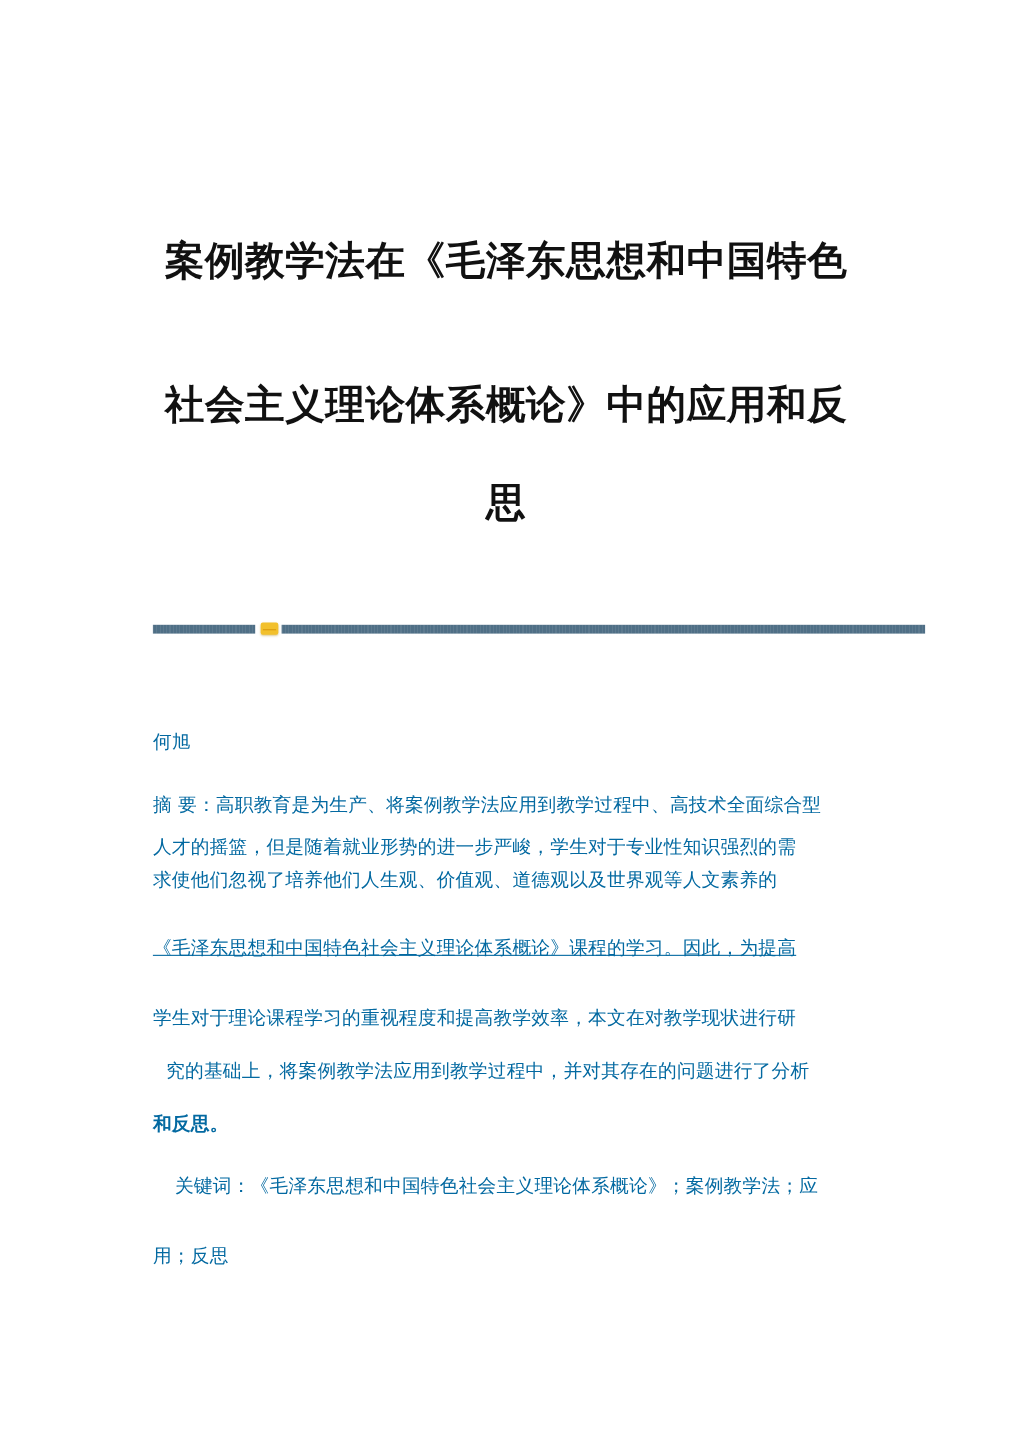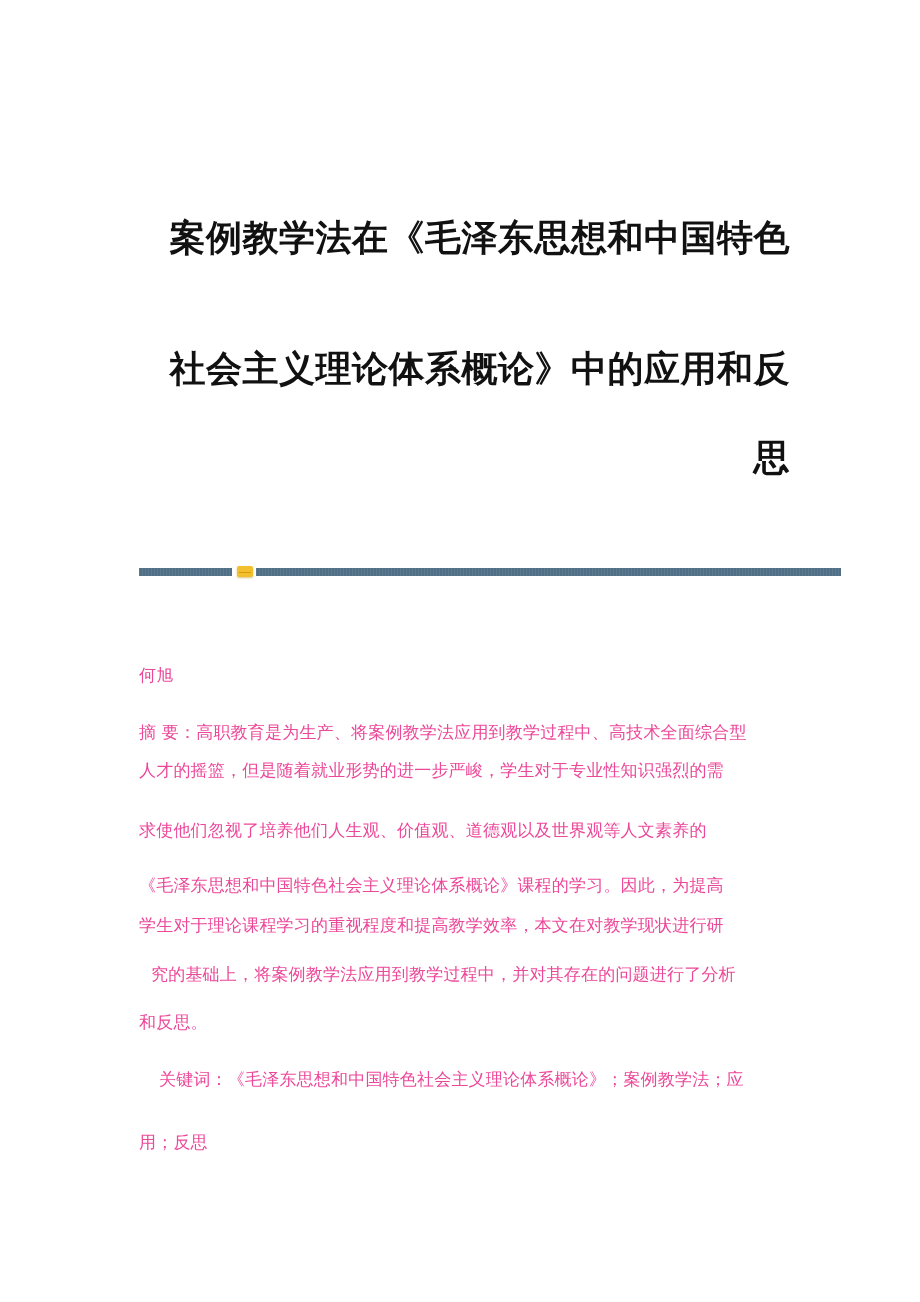--- a/index.html
+++ b/index.html
@@ -12,21 +12,21 @@
       height: 1302px;
       position: relative;
       overflow: hidden;
       font-family: "DejaVu Sans", "Liberation Sans", sans-serif;
       color: #000;
     }
     .title {
       position: absolute;
       left: 130px;
       width: 660px;
-      text-align: right;
+      text-align: center;
       font-family: "DejaVu Serif", "Liberation Serif", serif;
       font-size: 36px;
       letter-spacing: 0.5px;
       line-height: 40px;
       color: #111;
       white-space: nowrap;
     }
     #title-line-1 { top: 193px; }
     #title-line-2 { top: 316px; margin-top: 32px; }
     #title-line-3 { top: 413px; }
@@ -76,32 +76,32 @@
       border-bottom: 1px solid #d99a10;
       border-left: 0;
       transform: skewY(0deg);
     }
 
     .text {
       position: absolute;
       left: 139px;
       font-size: 17px;
       line-height: 20px;
-      color: #ec4899;
+      color: #0369a1;
       white-space: nowrap;
       letter-spacing: 0.2px;
     }
     #author { top: 665px; }
     #abs-1 { top: 722px; }
     #abs-2 { top: 760px; }
-    #abs-3 { top: 820px; }
-    #abs-4 { top: 875px; }
+    #abs-3 { top: 790px; }
+    #abs-4 { top: 852px; text-decoration: underline; }
     #abs-5 { top: 916px; font-family: Liberation Serif, serif; }
     #abs-6 { top: 964px; margin-left: 12px; }
-    #abs-7 { top: 1012px; }
+    #abs-7 { top: 1012px; font-weight: bold; }
     #kw-1 { top: 1069px; margin-left: 20px; }
     #kw-2 { top: 1132px; }
   </style>
 </head>
 <body>
 
 <div>
   <h1 id="title-line-1" class="title">案例教学法在《毛泽东思想和中国特色</h1>
   <h1 id="title-line-2" class="title">社会主义理论体系概论》中的应用和反</h1>
   <h1 id="title-line-3" class="title">思</h1>

